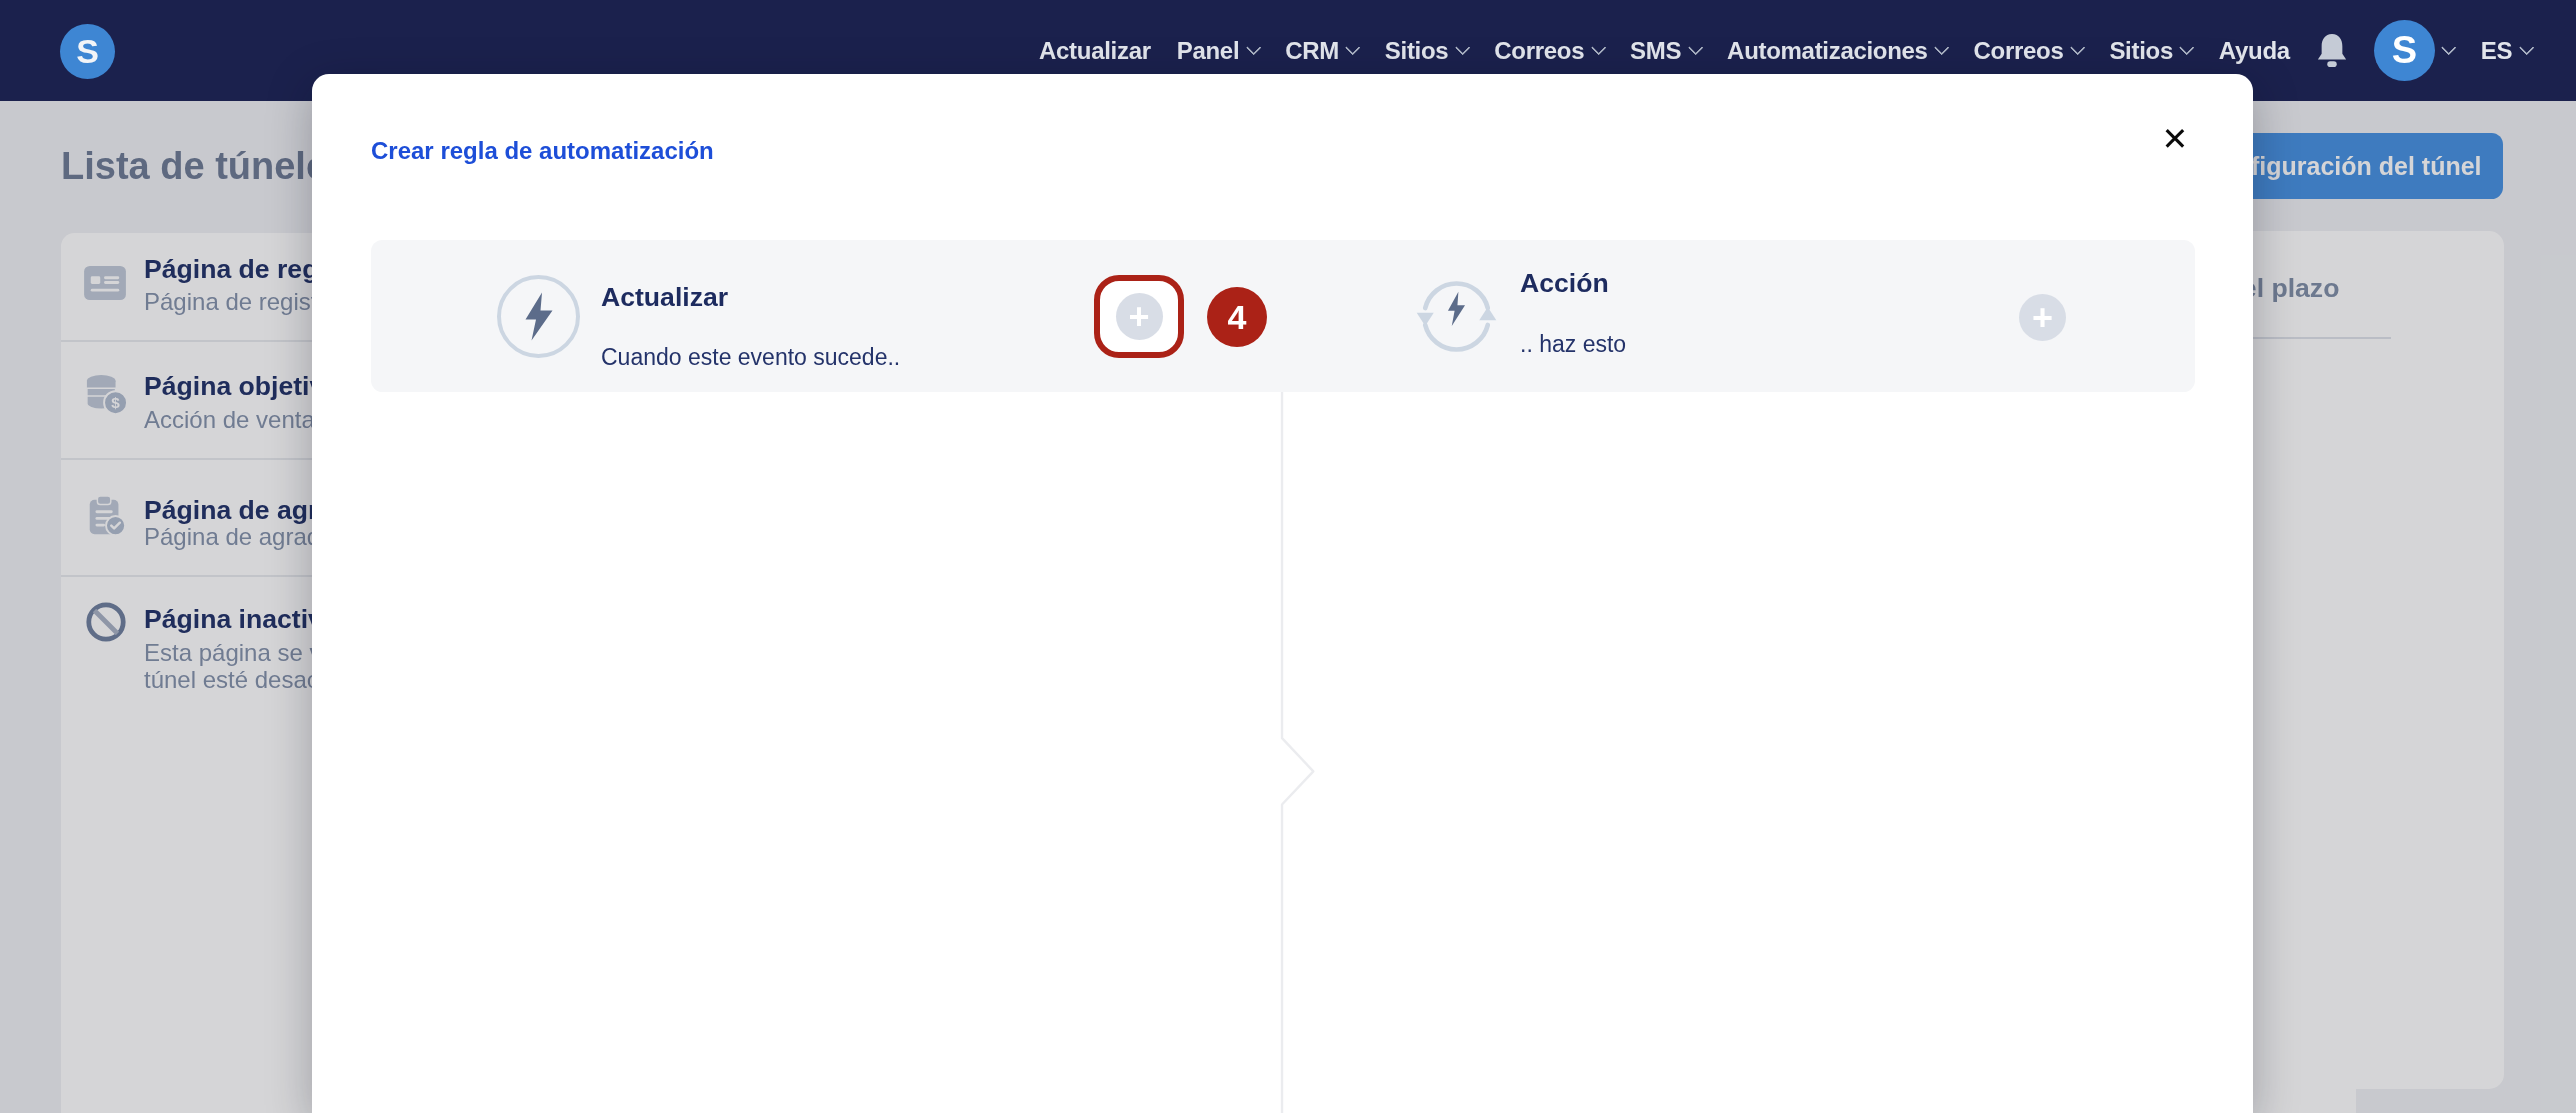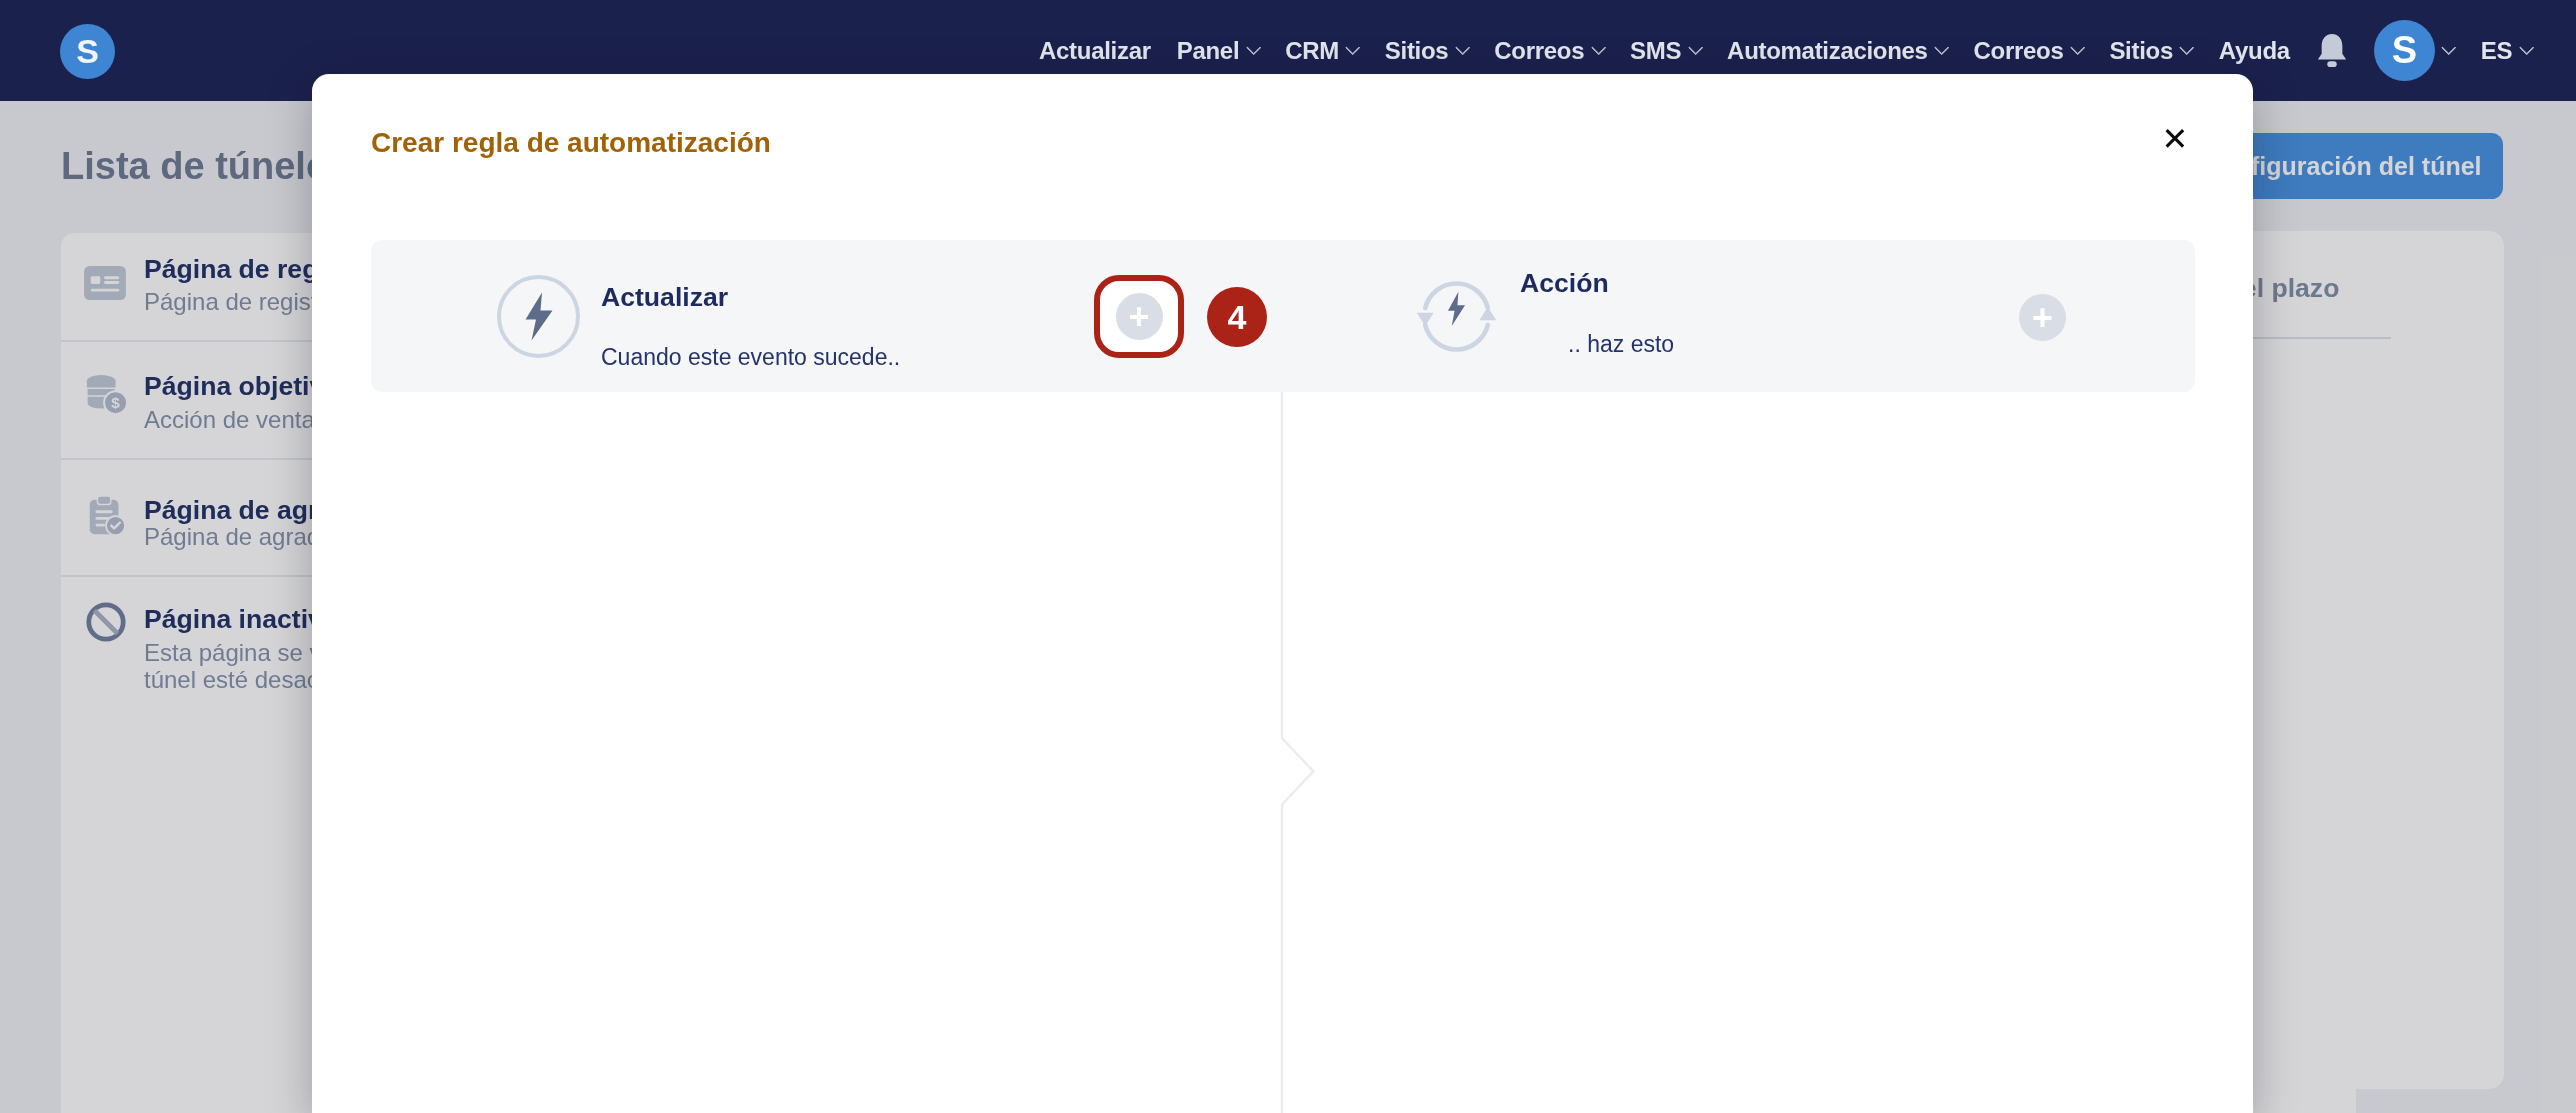--- a/index.html
+++ b/index.html
@@ -35,34 +35,34 @@
   .right-card { position:absolute; left:1992px; top:130px; width:512px; height:858px; background:#ffffff; border-radius:15px; }
   .right-card-title { position:absolute; left:46px; top:42px; font-size:26.6px; font-weight:bold; color:#8291a9; white-space:nowrap; }
   .right-card-divider { position:absolute; left:46px; top:106px; width:353px; height:1.9px; background:#dfe3ea; }
 
   
   .overlay { position:absolute; top:101px; left:0; width:2576px; height:1013px; background:rgba(5,8,18,0.17); z-index:5; }
 
   
   .modal { position:absolute; left:312px; top:74px; width:1941px; height:1040px; background:#ffffff;
            border-radius:17px 17px 0 0; z-index:20; box-shadow:0 11.4px 46px rgba(10,14,30,0.28); }
-  .modal-title { position:absolute; left:59px; top:53px; font-size:28px; font-weight:bold; color:#a16207; }
+  .modal-title { position:absolute; left:59px; top:63px; font-size:24px; font-weight:bold; color:#1d4ed8; }
   .modal-close { position:absolute; right:55px; top:42px; width:46px; height:46px; border:none; background:none;
                  font-size:32px; color:#0a0a0a; cursor:pointer; font-family:inherit; line-height:46px; text-align:center; }
   .flow-divider { position:absolute; left:0; top:0; pointer-events:none; }
 
   .rule-row { position:absolute; left:59px; top:166px; width:1824px; height:152px; background:#f5f6f8; border-radius:11.4px; }
   .bolt-circle { position:absolute; top:35px; width:83px; height:83px; border-radius:50%;
                  border:4.7px solid #ccd6e2; display:flex; align-items:center; justify-content:center; background:transparent; }
   .bolt-circle.trig { left:126px; }
   .sync-circle { position:absolute; top:31px; left:1040px; width:91px; height:91px; }
   .blk-title { position:absolute; font-size:26.6px; font-weight:bold; color:#1d2b5f; white-space:nowrap; }
   .blk-sub   { position:absolute; font-size:23px; color:#24336a; white-space:nowrap; }
   .trig-title { left:230px; top:42px; }  .trig-sub { left:230px; top:104px; }
-  .act-title  { left:1149px; top:28px; } .act-sub  { left:1149px; top:91px;margin-left:48px; }
+  .act-title  { left:1149px; top:28px; } .act-sub  { left:1149px; top:91px; }
 
   .plus-ring { position:absolute; left:723px; top:35px; width:90px; height:83px; border:6.6px solid #ab2217;
                border-radius:25px; background:#ffffff; }
   .plus-btn { width:47px; height:47px; border-radius:50%; background:#d8dde6; border:none; color:#ffffff;
               font-size:36px; font-weight:bold; line-height:44px; text-align:center; cursor:pointer;
               font-family:inherit; padding:0; }
   .plus-ring .plus-btn { position:absolute; inset:0; margin:auto; }
   .plus-btn.solo { position:absolute; left:1648px; top:54px; }
   .count-badge { position:absolute; left:836px; top:47px; width:60px; height:60px; border-radius:50%;
                  background:#ab2217; color:#ffffff; font-size:34px; font-weight:bold;

